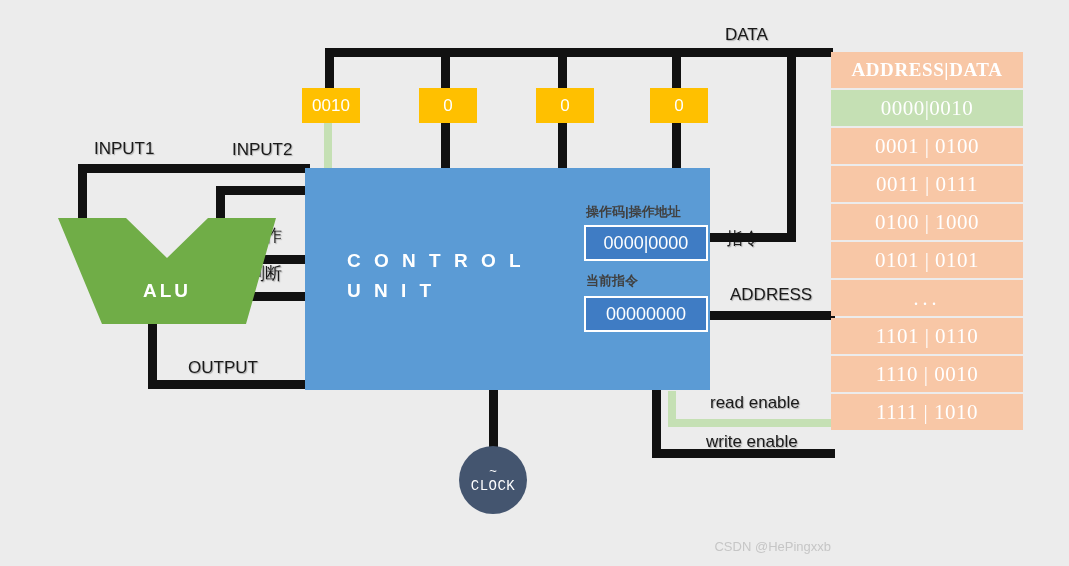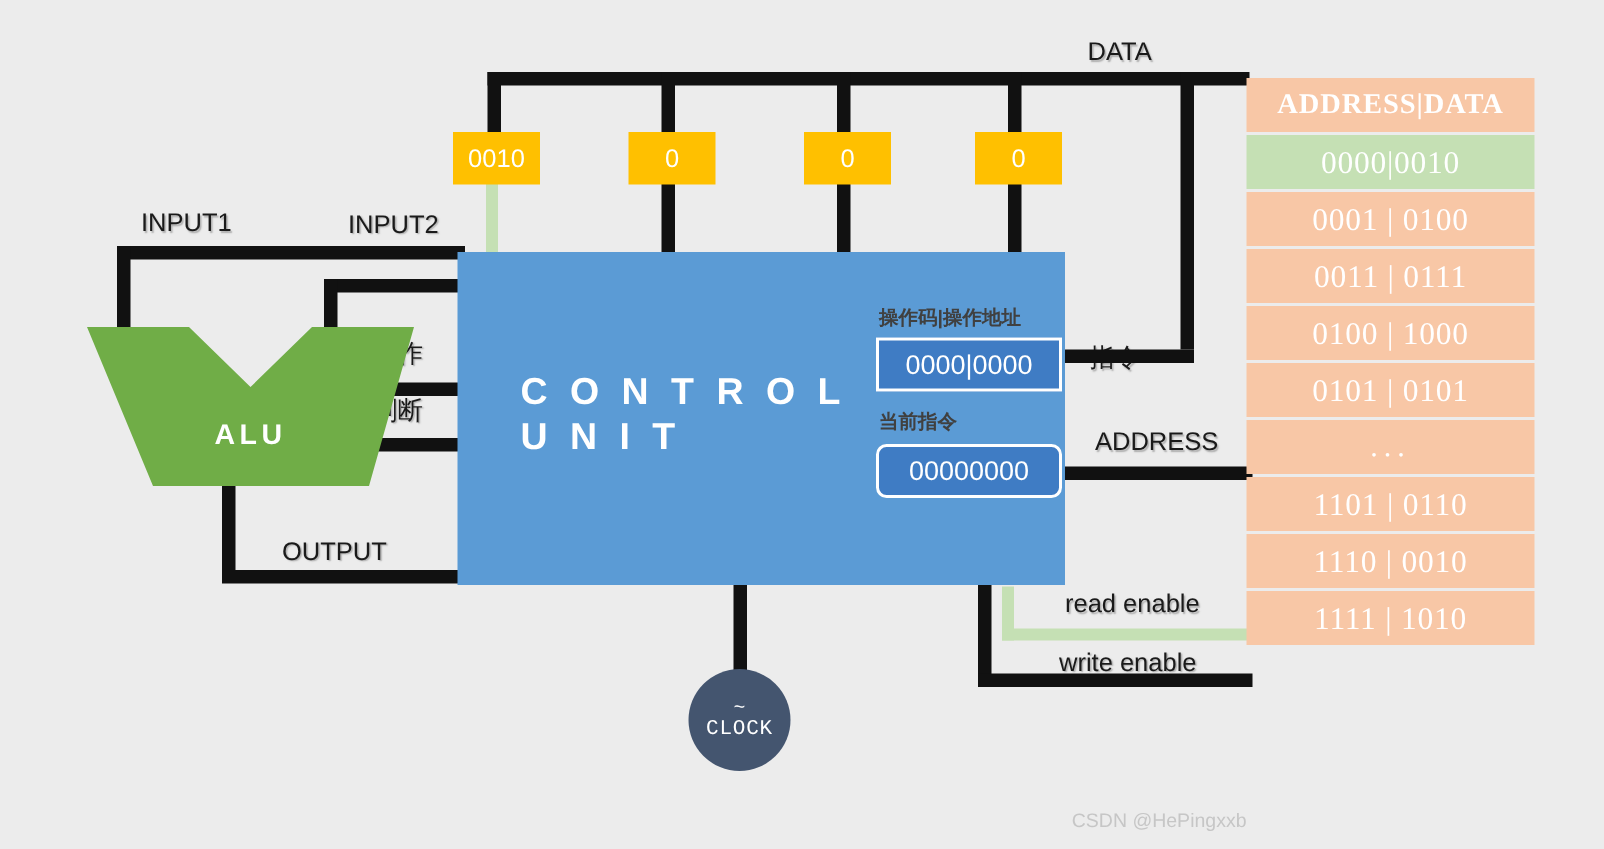--- a/index.html
+++ b/index.html
@@ -18,21 +18,21 @@
        text-shadow:1px 1px 1px rgba(120,120,120,.55);}
 
   
   #alu{position:absolute;left:58px;top:218px;width:218px;height:106px;}
   #alu svg{display:block;}
   #alu-label{position:absolute;left:0;top:62px;width:218px;text-align:center;
     color:#fff;font-size:19px;font-weight:bold;letter-spacing:3px;}
 
   
   #cu{position:absolute;left:305px;top:168px;width:405px;height:222px;background:#5b9bd5;}
-  #cu-title{position:absolute;left:42px;top:78px;color:#fff;font-size:25px;
+  #cu-title{position:absolute;left:42px;top:78px;color:#fff;font-size:19px;
     font-weight:bold;letter-spacing:4px;line-height:30px;}
   .cu-field-label{position:absolute;color:#404040;font-size:13px;font-weight:bold;}
   .cu-box{position:absolute;background:#3f7cc4;border:2px solid #fff;
     color:#fff;font-size:18px;display:flex;align-items:center;justify-content:center;}
 
   
   .reg{position:absolute;background:#ffc000;color:#fff;font-size:17px;
        display:flex;align-items:center;justify-content:center;}
 
   
@@ -119,21 +119,21 @@
   <div id="cu">
     <div id="cu-title">
       <div>C O N T R O L</div>
       <div>U N I T</div>
     </div>
 
     <div class="cu-field-label" style="left:281px;top:35px;">操作码|操作地址</div>
     <div class="cu-box" style="left:279px;top:57px;width:120px;height:32px;">0000|0000</div>
 
     <div class="cu-field-label" style="left:281px;top:104px;">当前指令</div>
-    <div class="cu-box" style="left:279px;top:128px;width:120px;height:32px;border-radius:7px;">00000000</div>
+    <div class="cu-box" style="left:279px;top:128px;width:120px;height:32px;">00000000</div>
   </div>
 
   <div class="lbl" style="left:726px;top:227px;">指令</div>
   <div class="wire" style="left:710px;top:233px;width:86px;height:9px;"></div>
 
   <div class="lbl" style="left:730px;top:285px;">ADDRESS</div>
   <div class="wire" style="left:710px;top:311px;width:125px;height:9px;"></div>
 
   <div class="lbl" style="left:710px;top:393px;">read enable</div>
   <div class="gwire" style="left:668px;top:391px;width:8px;height:36px;"></div>

